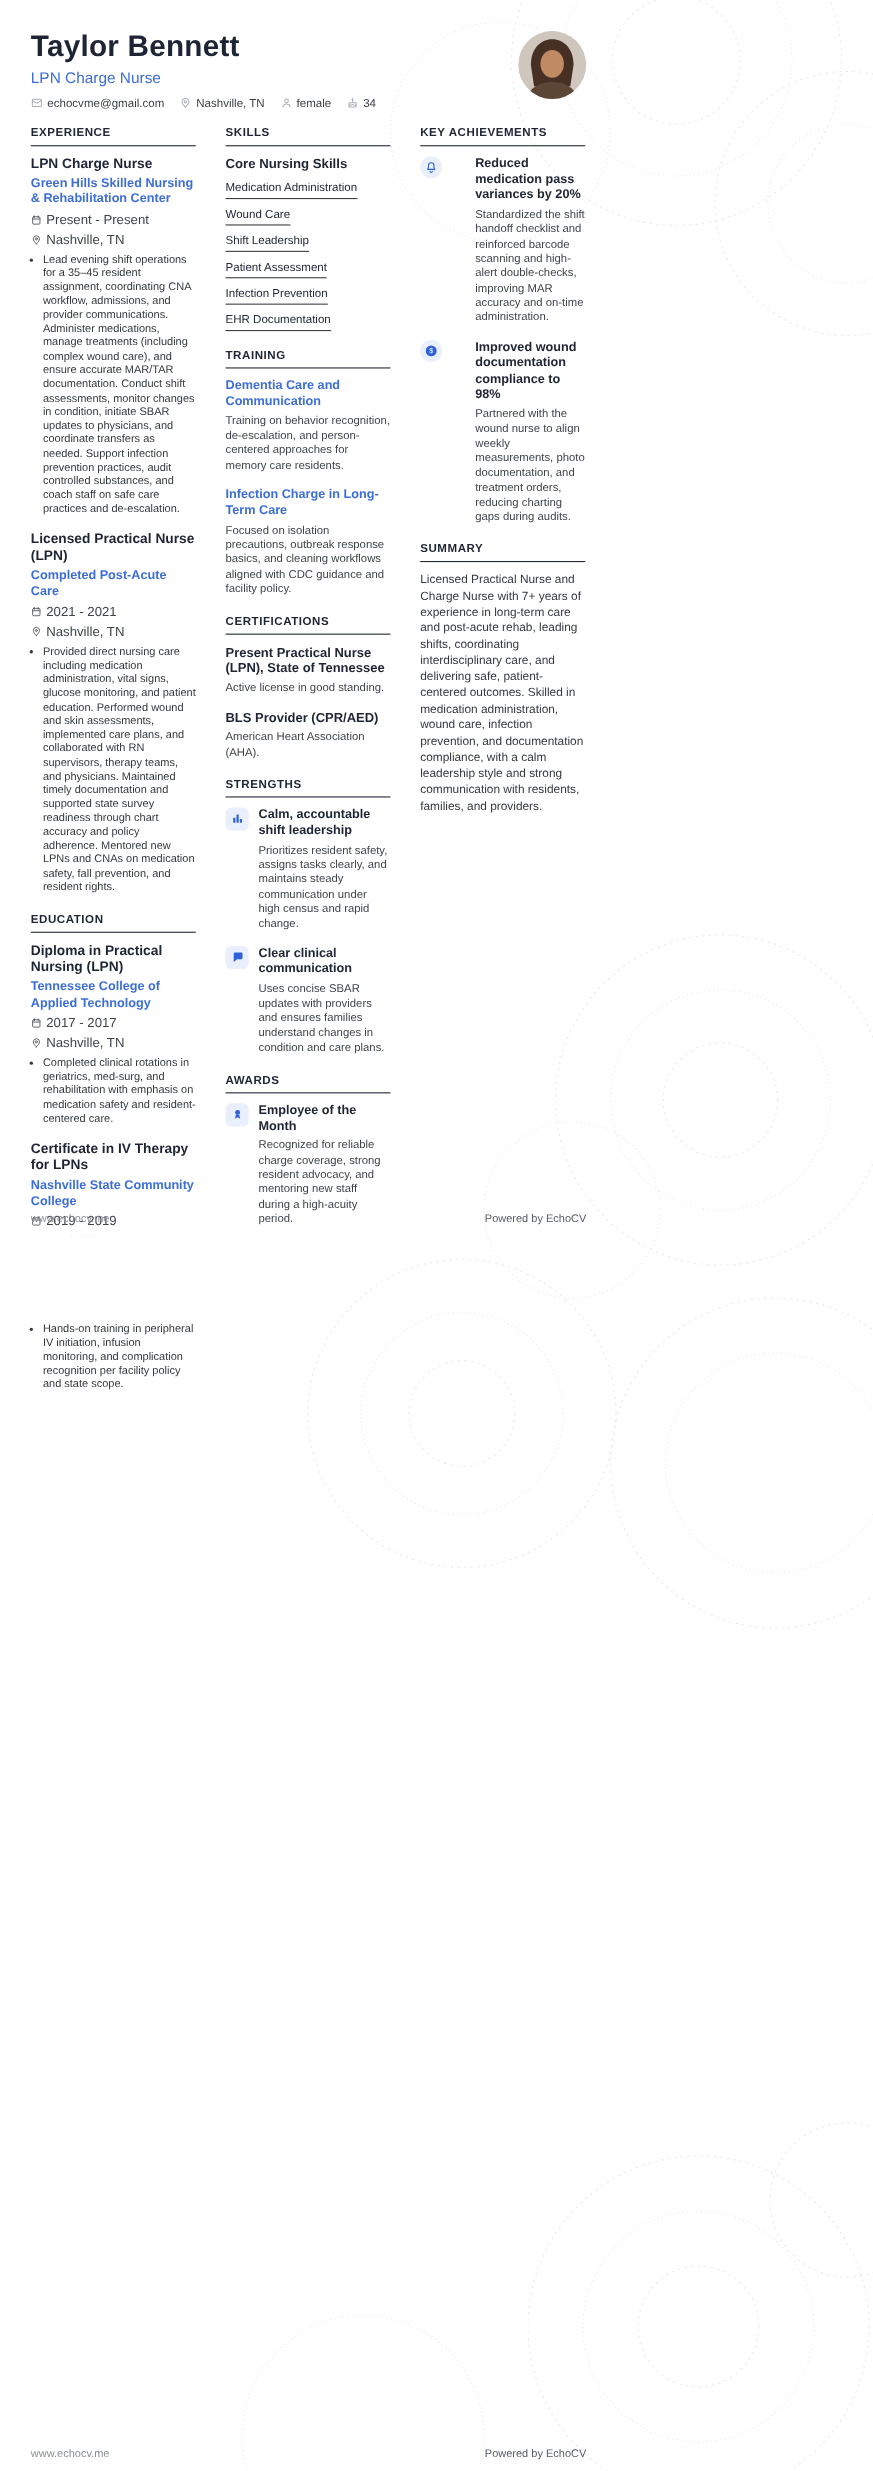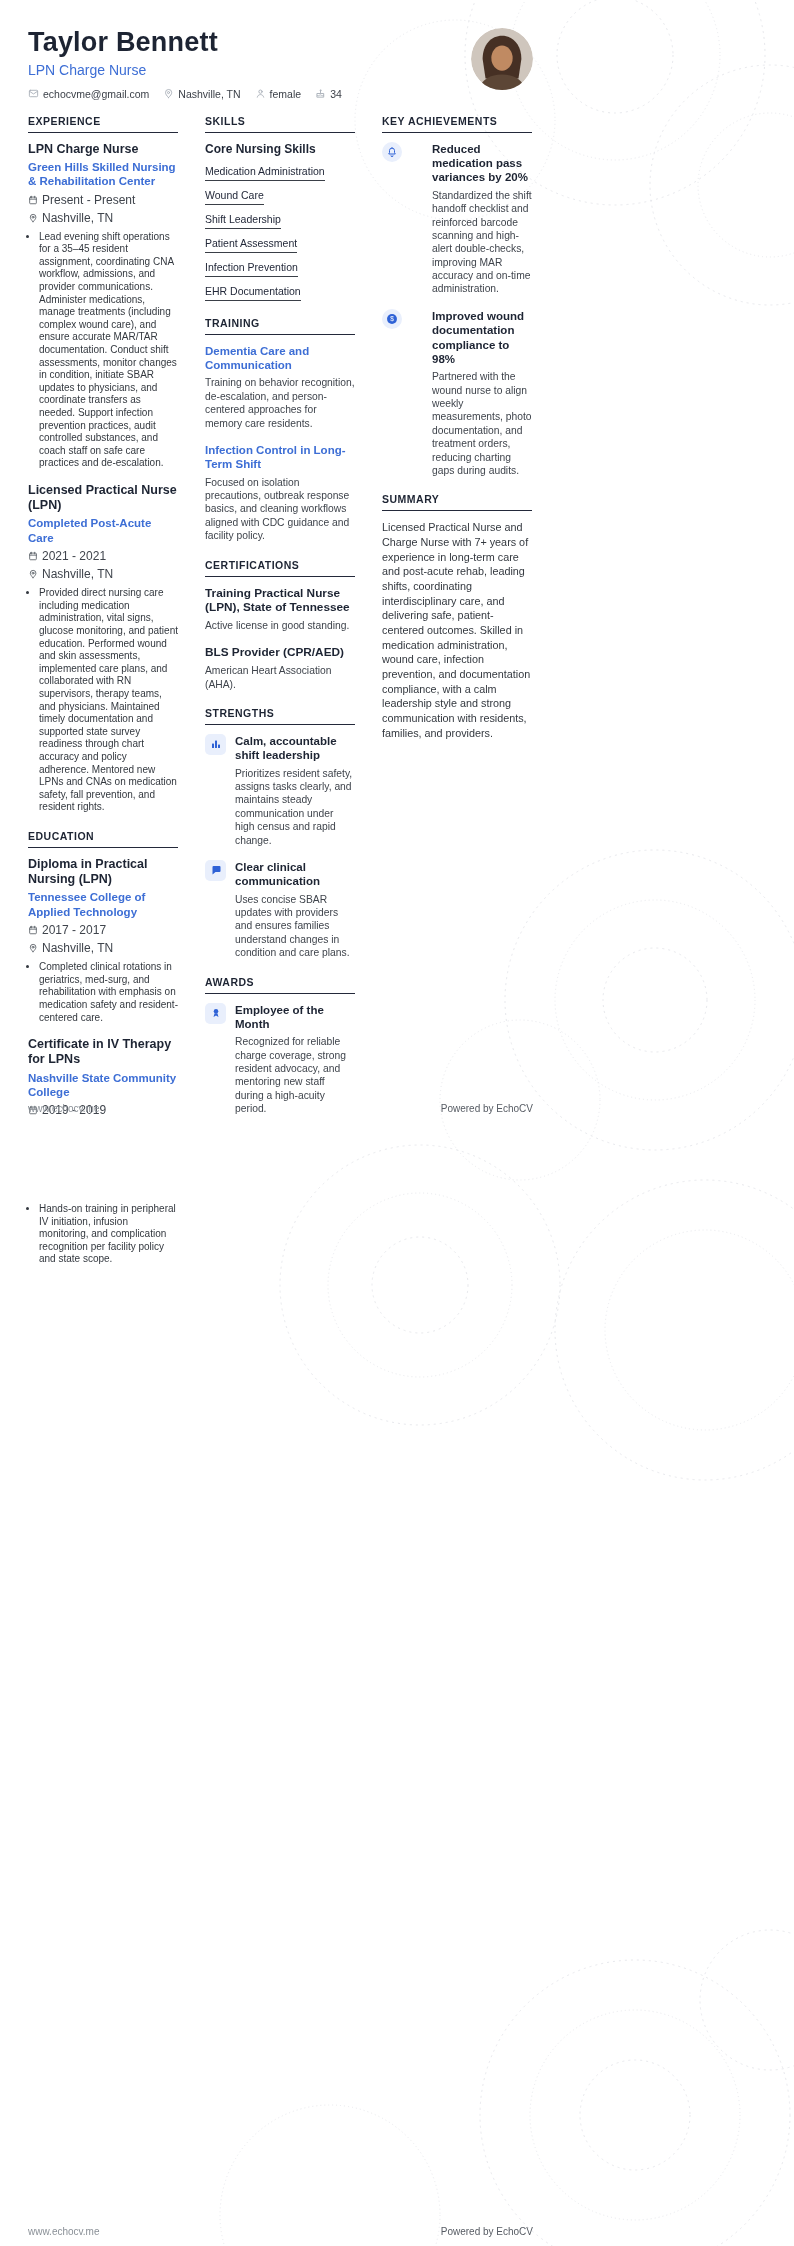--- a/index.html
+++ b/index.html
@@ -249,29 +249,29 @@
             </div>
           </section>
 
           <section class="sec">
             <h2 class="sec-h">TRAINING</h2>
             <div class="item">
               <a class="training-title">Dementia Care and Communication</a>
               <div class="desc">Training on behavior recognition, de-escalation, and person-centered approaches for memory care residents.</div>
             </div>
             <div class="item">
-              <a class="training-title">Infection Control in Long-Term Shift</a>
+              <a class="training-title">Infection Charge in Long-Term Care</a>
               <div class="desc">Focused on isolation precautions, outbreak response basics, and cleaning workflows aligned with CDC guidance and facility policy.</div>
             </div>
           </section>
 
           <section class="sec">
             <h2 class="sec-h">CERTIFICATIONS</h2>
             <div class="item">
-              <div class="cert-title">Training Practical Nurse (LPN), State of Tennessee</div>
+              <div class="cert-title">Present Practical Nurse (LPN), State of Tennessee</div>
               <div class="desc">Active license in good standing.</div>
             </div>
             <div class="item">
               <div class="cert-title">BLS Provider (CPR/AED)</div>
               <div class="desc">American Heart Association (AHA).</div>
             </div>
           </section>
 
           <section class="sec">
             <h2 class="sec-h">STRENGTHS</h2>

